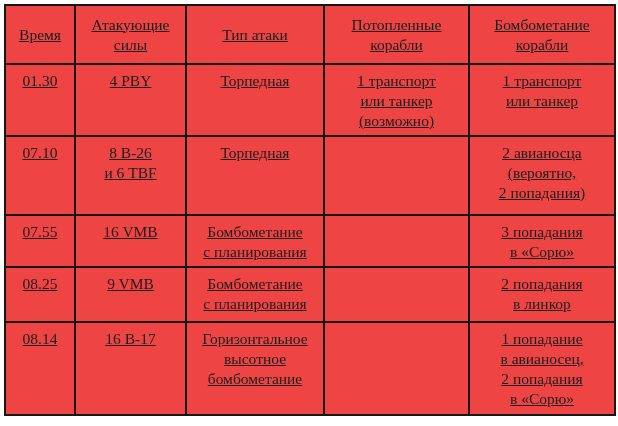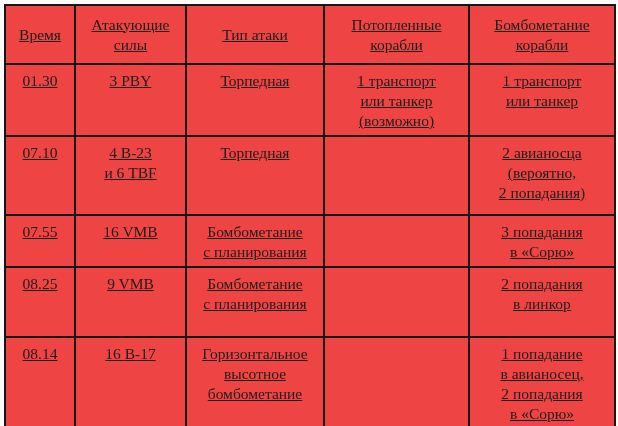--- a/index.html
+++ b/index.html
@@ -43,21 +43,21 @@
   .col-time     { width: 70px; }
   .col-forces   { width: 111px; }
   .col-type     { width: 138px; }
   .col-sunk     { width: 145px; }
   .col-damaged  { width: 146px; }
   
   .row-header { height: 59px; }
   .row-0 { height: 71px; border-radius: 27px; }
   .row-1 { height: 79px; padding-left: 29px; }
   .row-2 { height: 46px; }
-  .row-3 { height: 70px; }
+  .row-3 { height: 55px; }
   .row-4 { height: 93px; padding-left: 40px; }
 </style>
 </head>
 <body>
 
 <table class="doc-table">
   <colgroup>
     <col class="col-time">
     <col class="col-forces">
     <col class="col-type">
@@ -72,31 +72,31 @@
       <th>Тип атаки</th>
       <th>Потопленные
 корабли</th>
       <th>Бомбометание
 корабли</th>
     </tr>
   </thead>
   <tbody>
     <tr class="row-0">
       <td>01.30</td>
-      <td>3 PBY</td>
+      <td>4 PBY</td>
       <td>Торпедная</td>
       <td>1 транспорт
 или танкер
 (возможно)</td>
       <td>1 транспорт
 или танкер</td>
     </tr>
     <tr class="row-1">
       <td>07.10</td>
-      <td>4 B-23
+      <td>8 B-26
 и 6 TBF</td>
       <td>Торпедная</td>
       <td></td>
       <td>2 авианосца
 (вероятно,
 2 попадания)</td>
     </tr>
     <tr class="row-2">
       <td>07.55</td>
       <td>16 VMB</td>

